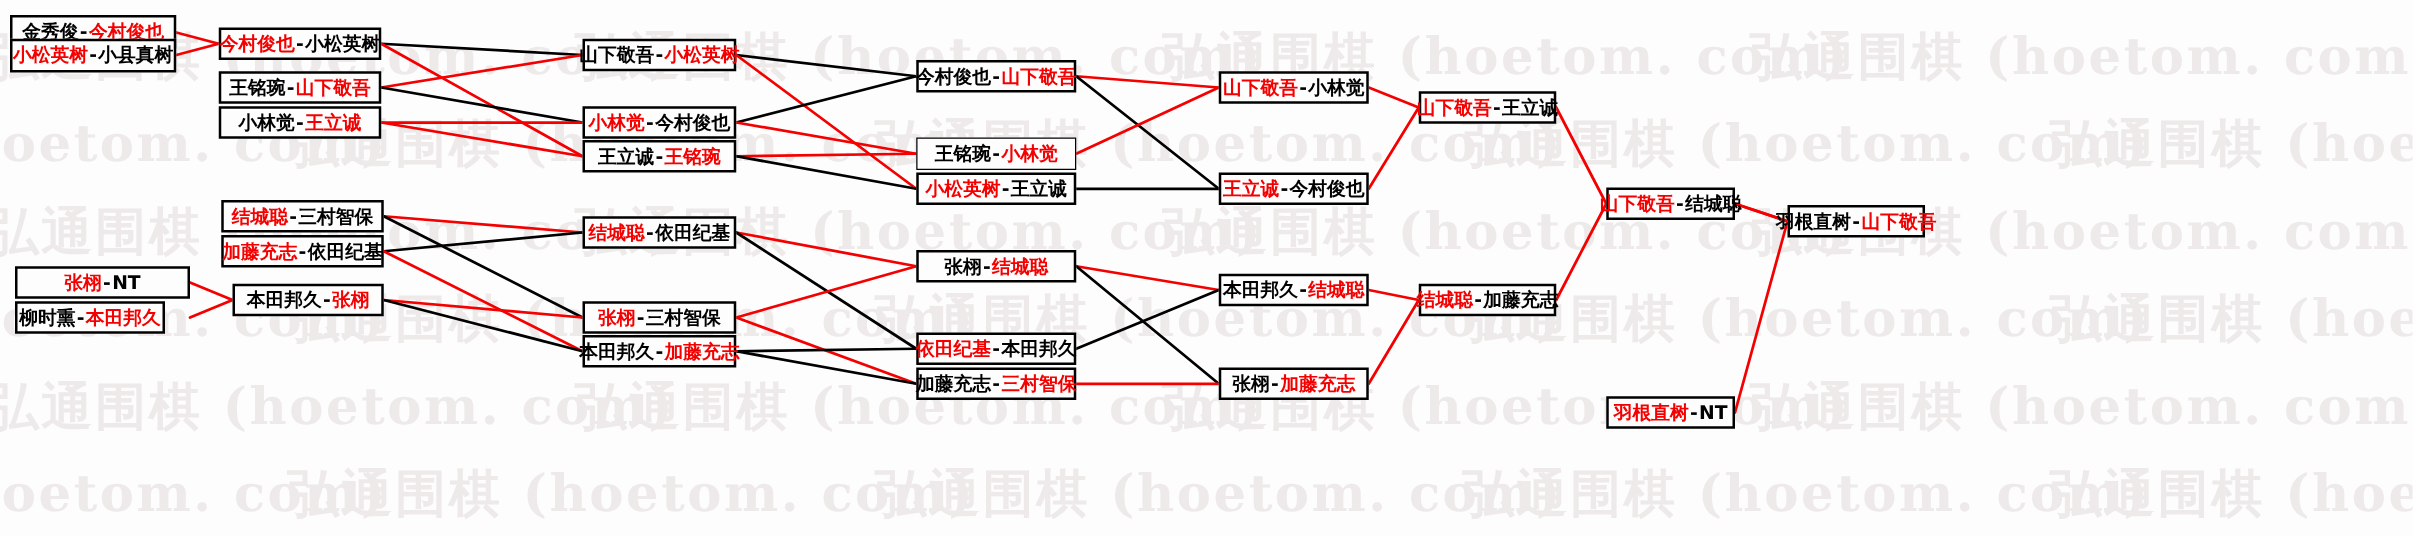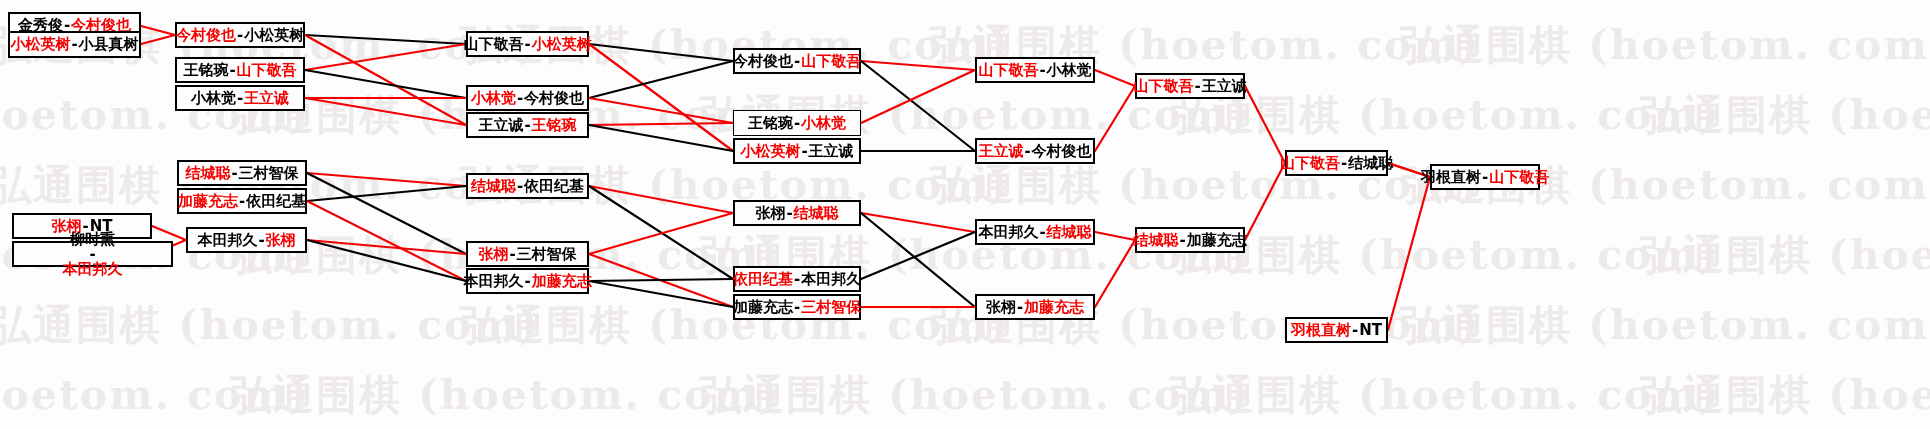--- a/index.html
+++ b/index.html
@@ -145,21 +145,21 @@
       <span class="sep">-</span>
       <span class="k">小县真树</span>
   </div>
 
   <div class="node" style="left:12px;top:213px;width:140px;height:26px;">
     <span class="r">张栩</span>
       <span class="sep">-</span>
       <span class="k">NT</span>
   </div>
 
-  <div class="node" style="left:12px;top:241px;width:161px;height:26px;flex-direction:column;">
+  <div class="node" style="left:12px;top:241px;width:120px;height:26px;">
     <span class="k">柳时熏</span>
       <span class="sep">-</span>
       <span class="r">本田邦久</span>
   </div>
 
   <div class="node" style="left:1285px;top:317px;width:103px;height:26px;">
     <span class="r">羽根直树</span>
       <span class="sep">-</span>
       <span class="k">NT</span>
   </div>

